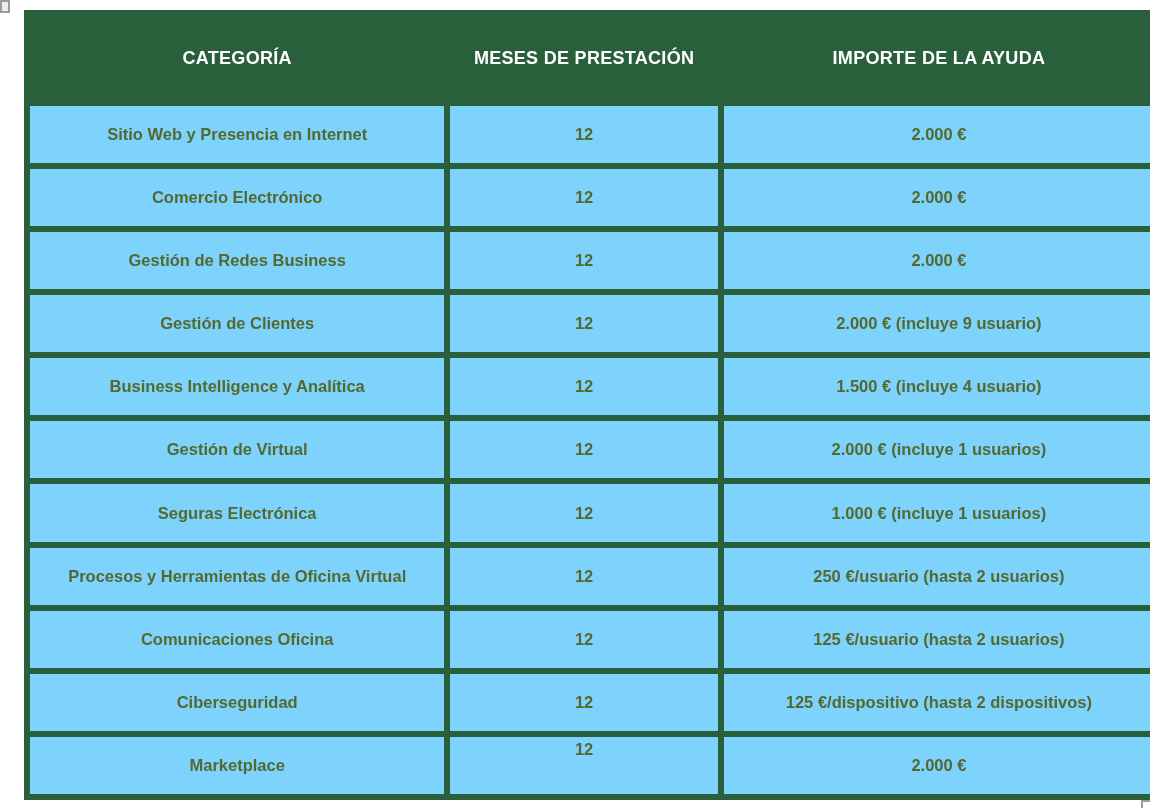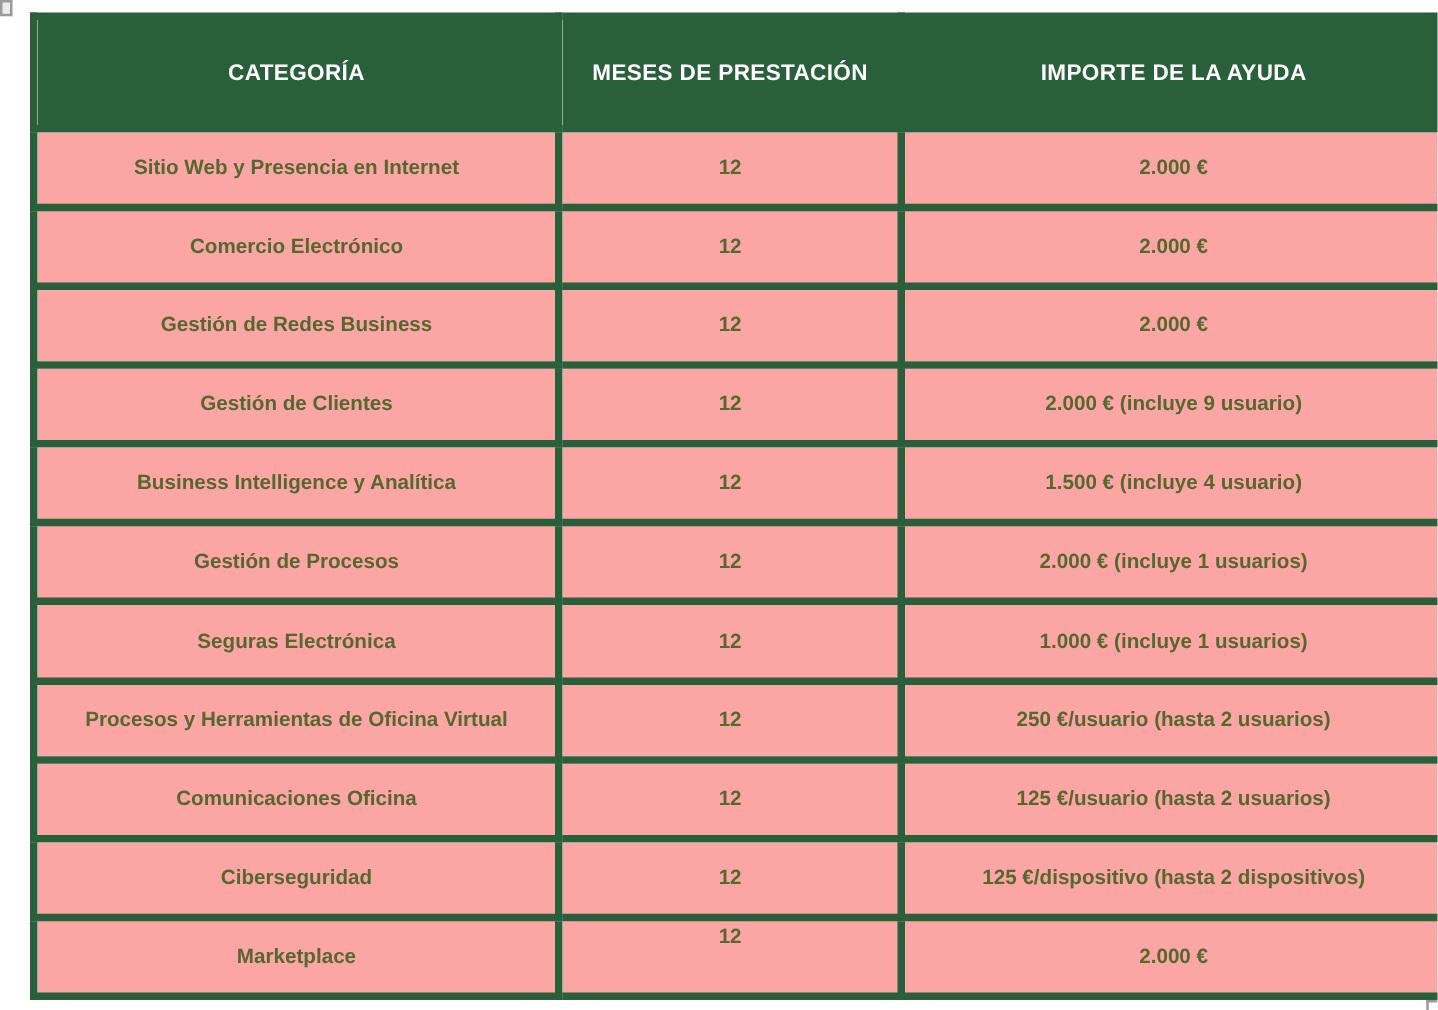--- a/index.html
+++ b/index.html
@@ -36,21 +36,21 @@
   }
   thead tr{ height:90px; }
   th{
     background:var(--green);
     color:var(--header-text);
     font-size:18px;
     letter-spacing:0.3px;
   }
   tbody tr{ height:57px; }
   td{
-    background:#fca5a5;
+    background:#7dd3fc;
     color:var(--olive);
     font-size:16.5px;
   }
   td.valign-top{
     vertical-align:top;
     padding-top:3px;
   }
   col.c-categoria{ width:37.2%; }
   col.c-meses{ width:24.2%; }
   col.c-importe{ width:38.6%; }
@@ -107,21 +107,21 @@
           <td>Gestión de Clientes</td>
           <td>12</td>
           <td>2.000 € (incluye 9 usuario)</td>
         </tr>
         <tr>
           <td>Business Intelligence y Analítica</td>
           <td>12</td>
           <td>1.500 € (incluye 4 usuario)</td>
         </tr>
         <tr>
-          <td>Gestión de Procesos</td>
+          <td>Gestión de Virtual</td>
           <td>12</td>
           <td>2.000 € (incluye 1 usuarios)</td>
         </tr>
         <tr>
           <td>Seguras Electrónica</td>
           <td>12</td>
           <td>1.000 € (incluye 1 usuarios)</td>
         </tr>
         <tr>
           <td>Procesos y Herramientas de Oficina Virtual</td>

